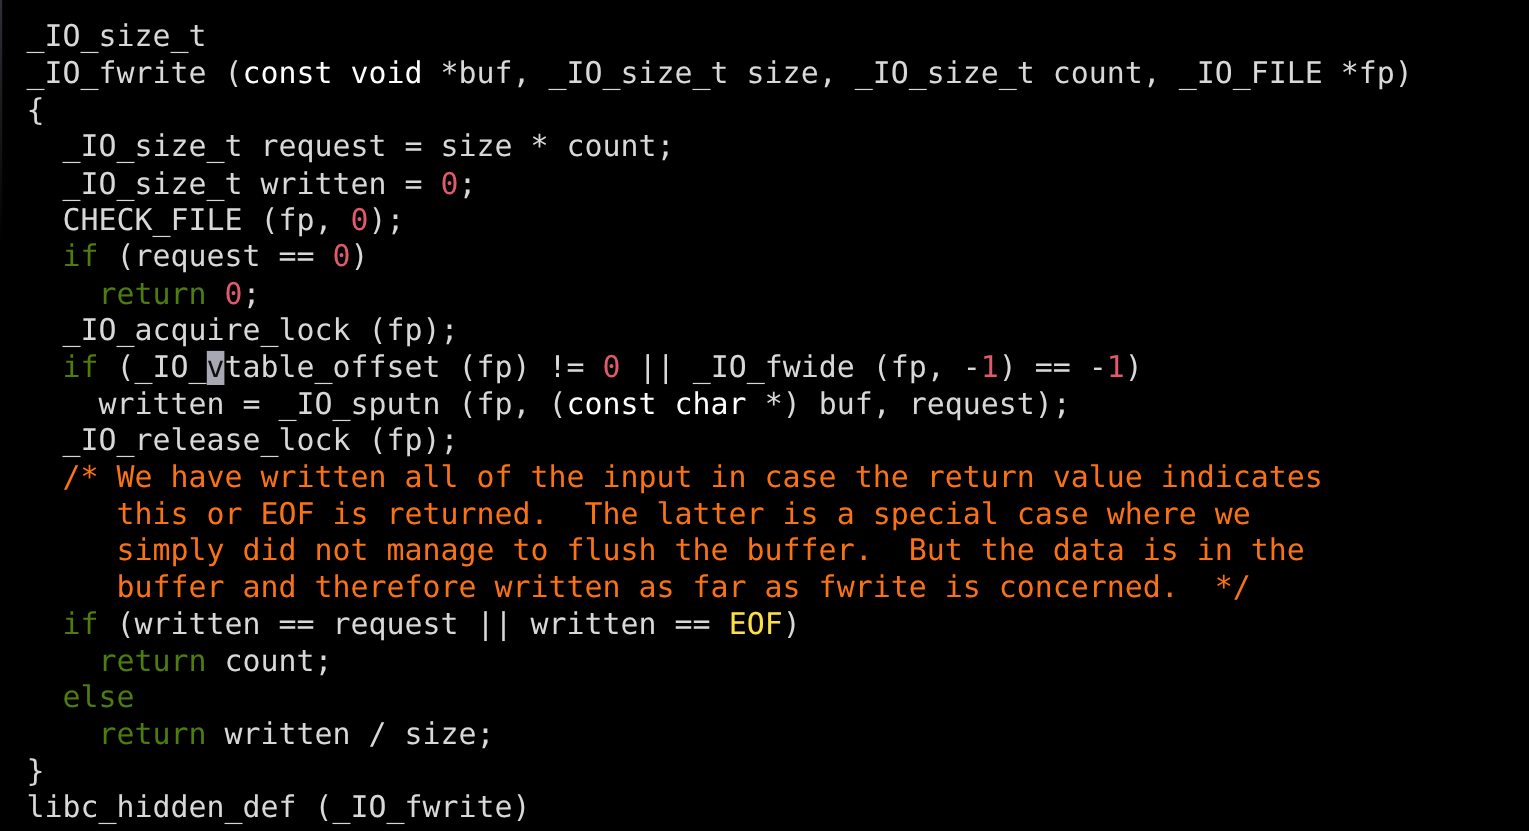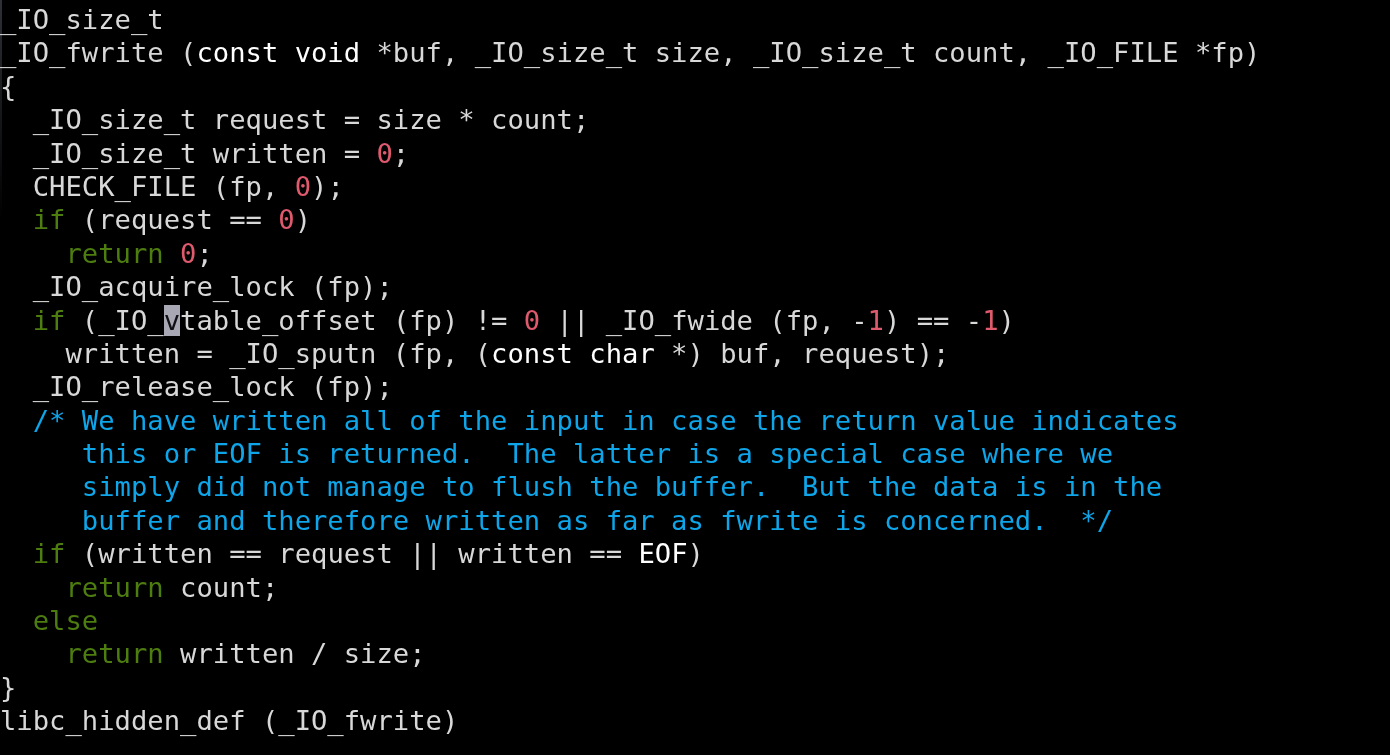--- a/index.html
+++ b/index.html
@@ -30,44 +30,45 @@
     top: 0;
     width: 2px;
     height: 220px;
     background: linear-gradient(to bottom, rgba(150,160,180,0.30), rgba(150,160,180,0.0));
     pointer-events: none;
   }
 
   #code {
     position: absolute;
     left: 0;
-    top: 3px;
+    top: 17px;
     width: 1148px;
     font-family: "DejaVu Sans Mono", monospace;
     font-size: 27.2px;
     line-height: 33.4px;
     letter-spacing: 0px;
     white-space: pre;
     color: #d6d6d6;
+    padding-left: 24px;
     -webkit-font-smoothing: antialiased;
   }
 
   .line {
     white-space: pre;
     height: 33.4px;
     display: block;
   }
 
   
   .tok-plain   { color: #d8d8d8; }
   .tok-keyword { color: #4d7c0f; }              
   .tok-type    { color: #ffffff; }              
   .tok-number  { color: #e05a6e; }              
-  .tok-const   { color: #ffffff; }              
-  .tok-comment { color: #0ea5e9; }              
+  .tok-const   { color: #fde047; }              
+  .tok-comment { color: #f97316; }              
 
   .cursor {
     background: #a8a8b4;
     color: #101014;
   }
 </style>
 </head>
 <body>
 
 <div id="terminal">

